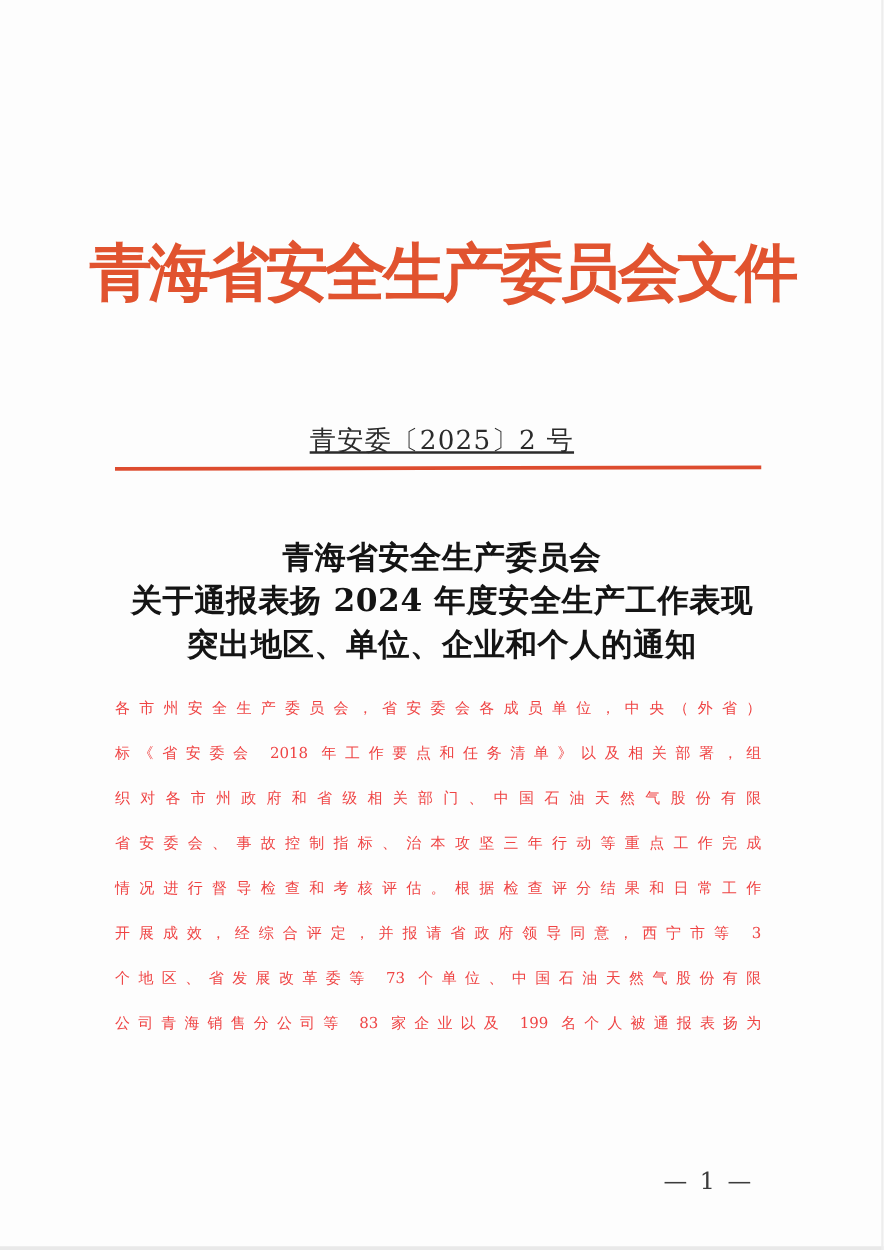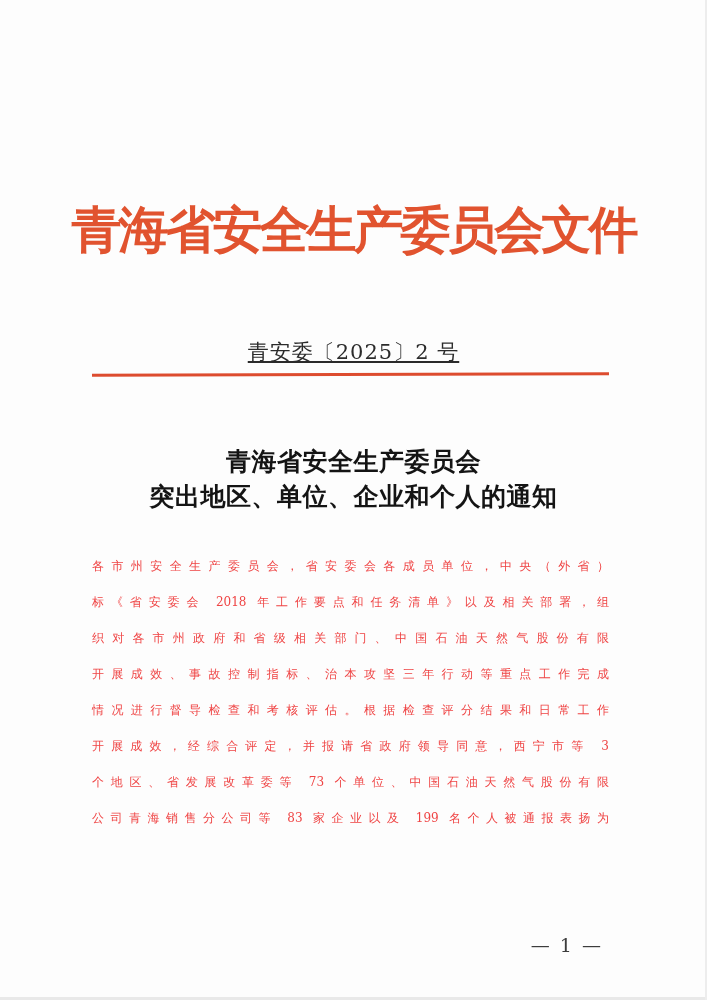--- a/index.html
+++ b/index.html
@@ -11,21 +11,21 @@
     position: relative;
     width: 707px;
     height: 1000px;
     background: #fdfdfd;
     overflow: hidden;
     font-family: "DejaVu Serif", "Liberation Serif", serif;
     box-shadow: inset -2px 0 0 #ededed, inset 0 -3px 0 #e9e9e9;
   }
   .org-title {
     position: absolute;
-    top: 188px;
+    top: 176px;
     left: 0;
     width: 100%;
     text-align: center;
     font-size: 50px;
     font-weight: 700;
     letter-spacing: -3px;
     line-height: 84px;
     color: #e1532f;
     white-space: nowrap;
   }
@@ -45,21 +45,21 @@
     position: absolute;
     top: 373px;
     left: 92px;
     width: 517px;
     height: 3px;
     background: #dd4c2f;
     transform: rotate(-0.15deg);
   }
   .doc-title {
     position: absolute;
-    top: 444px;
+    top: 428px;
     left: 0;
     width: 100%;
     text-align: center;
     font-size: 25px;
     font-weight: 700;
     line-height: 35px;
     color: #141414;
     letter-spacing: 0.5px;
   }
   .body-block {
@@ -98,28 +98,29 @@
 <div class="page">
 
   <div class="org-title">青海省安全生产委员会文件</div>
 
   <div class="doc-number">青安委〔2025〕2 号</div>
 
   <div class="red-rule"></div>
 
   <div class="doc-title">
     <div class="t-line">青海省安全生产委员会</div>
+    <div class="t-line">关于通报表扬 2024 年度安全生产工作表现</div>
     <div class="t-line">突出地区、单位、企业和个人的通知</div>
   </div>
 
   <div class="body-block">
     <div class="b-line just">各市州安全生产委员会，省安委会各成员单位，中央（外省）</div>
     <div class="b-line just">标《省安委会 2018 年工作要点和任务清单》以及相关部署，组</div>
     <div class="b-line just">织对各市州政府和省级相关部门、中国石油天然气股份有限</div>
-    <div class="b-line just">开展成效、事故控制指标、治本攻坚三年行动等重点工作完成</div>
+    <div class="b-line just">省安委会、事故控制指标、治本攻坚三年行动等重点工作完成</div>
     <div class="b-line just">情况进行督导检查和考核评估。根据检查评分结果和日常工作</div>
     <div class="b-line just">开展成效，经综合评定，并报请省政府领导同意，西宁市等 3</div>
     <div class="b-line just">个地区、省发展改革委等 73 个单位、中国石油天然气股份有限</div>
     <div class="b-line just">公司青海销售分公司等 83 家企业以及 199 名个人被通报表扬为</div>
   </div>
 
   <div class="page-number">— 1 —</div>
 
 </div>
 

